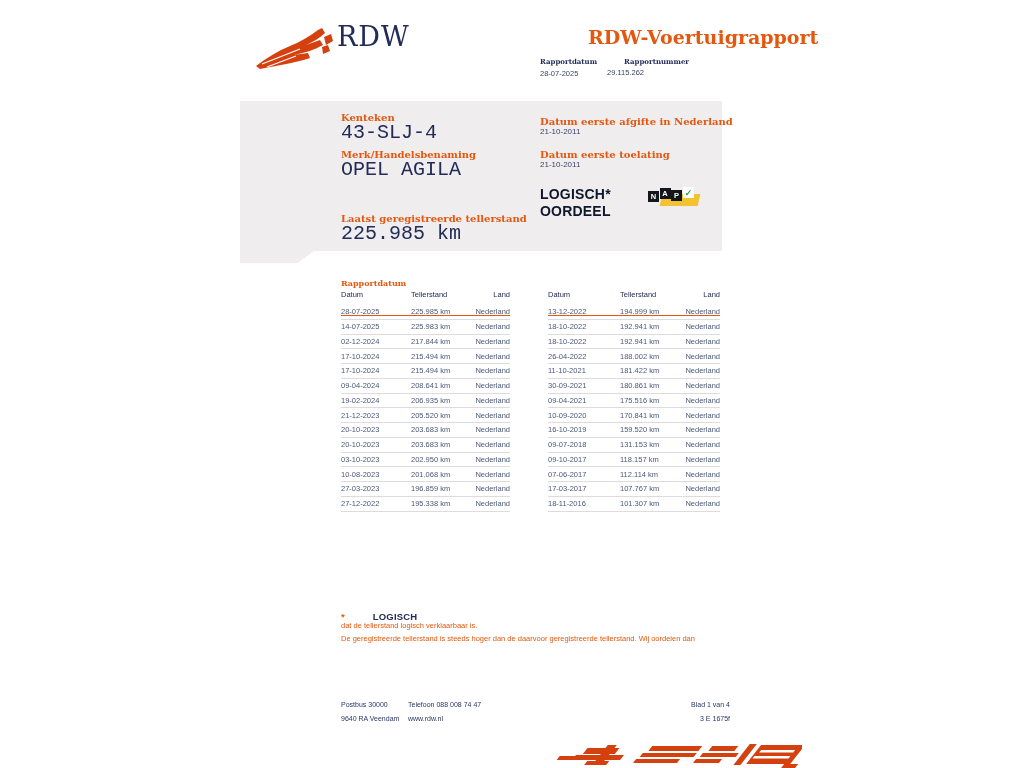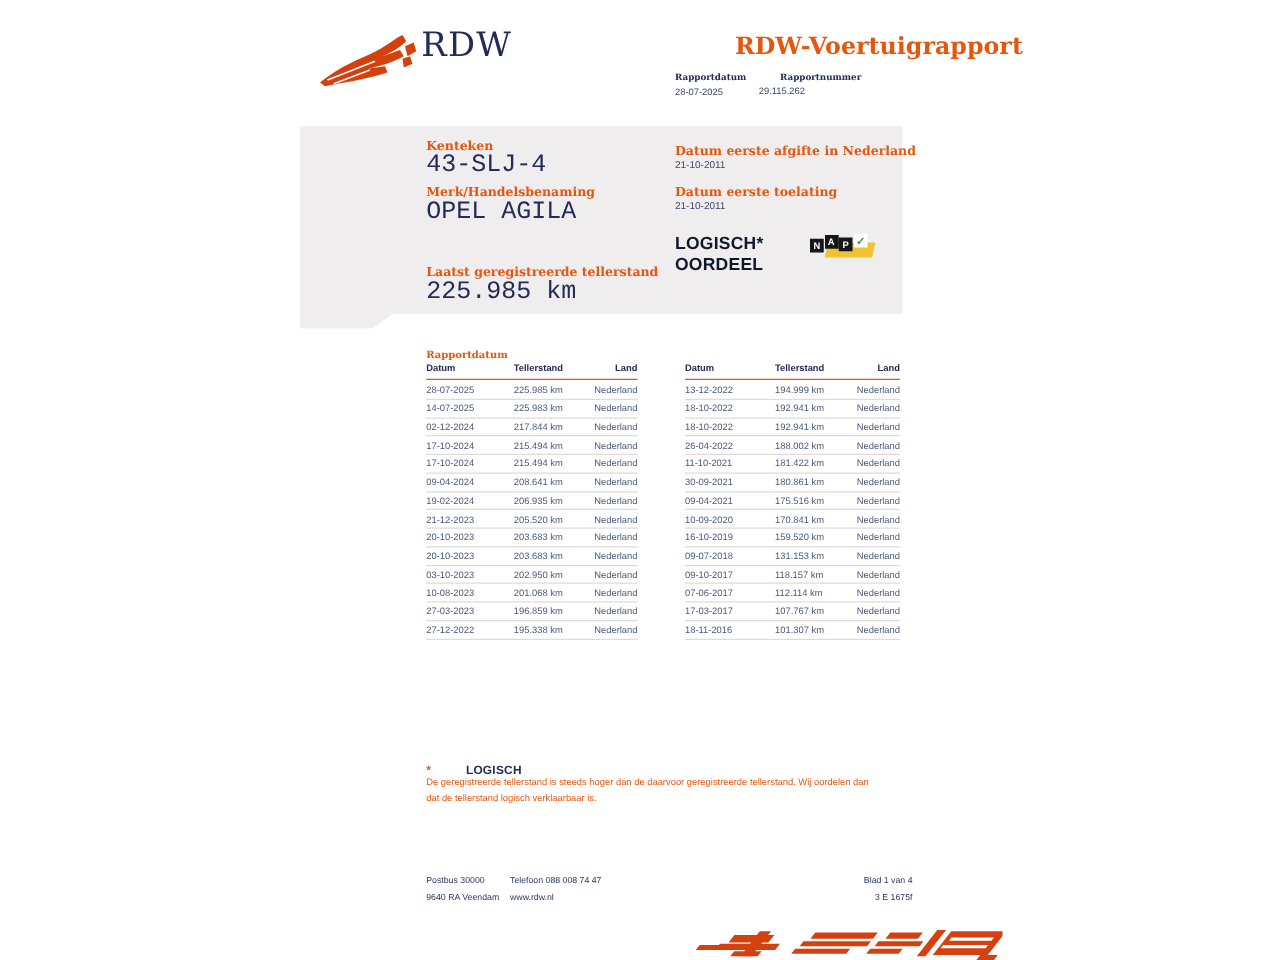--- a/index.html
+++ b/index.html
@@ -24,22 +24,22 @@
   
   .nap{width:54px;height:24px;}
   .nap-yellow{position:absolute;left:13px;top:8px;width:38px;height:12px;background:#F2C230;transform:skewX(-12deg);}
   .nap-box{position:absolute;width:11px;height:11px;background:#15161A;color:#fff;font-size:7.5px;font-weight:bold;
            display:flex;align-items:center;justify-content:center;}
   .nap-check{position:absolute;width:11px;height:11px;background:#fff;color:#2FA042;font-size:9px;font-weight:bold;
            display:flex;align-items:center;justify-content:center;}
 
   
   .section-title{font-family:"DejaVu Serif",serif;font-size:8px;font-weight:bold;color:#E4570E;}
-  .thead{display:grid;align-items:end;border-bottom:1.5px solid #E4570E;padding-bottom:4px;
-         font-size:7.5px;font-weight:bold;color:#232B57;}
+  .thead{display:grid;align-items:end;border-bottom:1.5px solid #E4570E;padding-bottom:16px;
+         font-size:7.5px;font-weight:normal;color:#232B57;}
   .cols-l{grid-template-columns:70px 1fr 54px;}
   .cols-r{grid-template-columns:72px 1fr 54px;}
   .trow{display:grid;align-items:center;height:14.75px;border-bottom:1px solid #DEDBDC;
         font-size:7.5px;color:#4A5878;box-sizing:border-box;}
   .tcell.land, .th-land{text-align:right;}
 
   
   .fn-title{font-size:9.5px;font-weight:800;color:#232B57;letter-spacing:.2px;padding-left:28px;}
   .fn-ast{color:#E4570E;font-weight:800;font-size:9.5px;}
   .fn-text{font-size:7.5px;color:#E4570E;line-height:13px;}
@@ -253,22 +253,22 @@
         <div class="tcell datum">18-11-2016</div>
         <div class="tcell tellerstand">101.307 km</div>
         <div class="tcell land">Nederland</div>
       </div>
     </div>
 
   <div class="abs" style="left:341px;top:606px;">
     <span class="fn-ast">*</span><span class="fn-title">LOGISCH</span>
   </div>
   <div class="abs fn-text" style="left:341px;top:619px;width:400px;">
+    <div>dat de tellerstand logisch verklaarbaar is.</div>
     <div>De geregistreerde tellerstand is steeds hoger dan de daarvoor geregistreerde tellerstand. Wij oordelen dan</div>
-    <div>dat de tellerstand logisch verklaarbaar is.</div>
   </div>
 
   <div class="abs foot" style="left:341px;top:698px;">
     <div>Postbus 30000</div>
     <div>9640 RA Veendam</div>
   </div>
   <div class="abs foot" style="left:408px;top:698px;">
     <div>Telefoon 088 008 74 47</div>
     <div>www.rdw.nl</div>
   </div>

